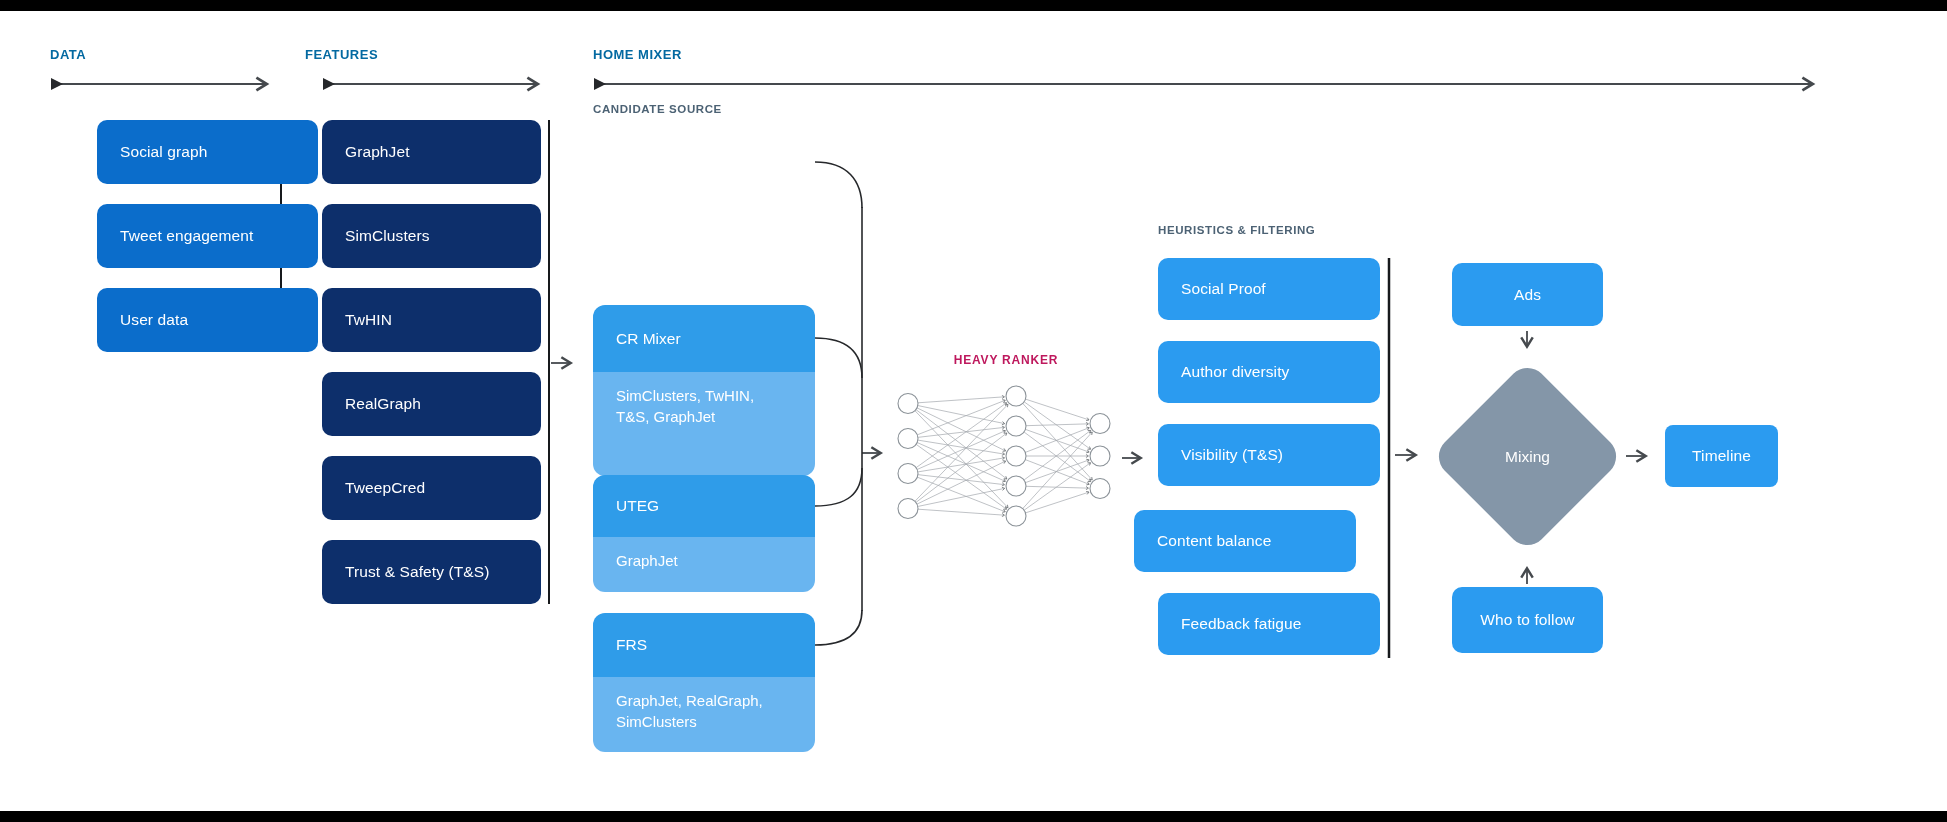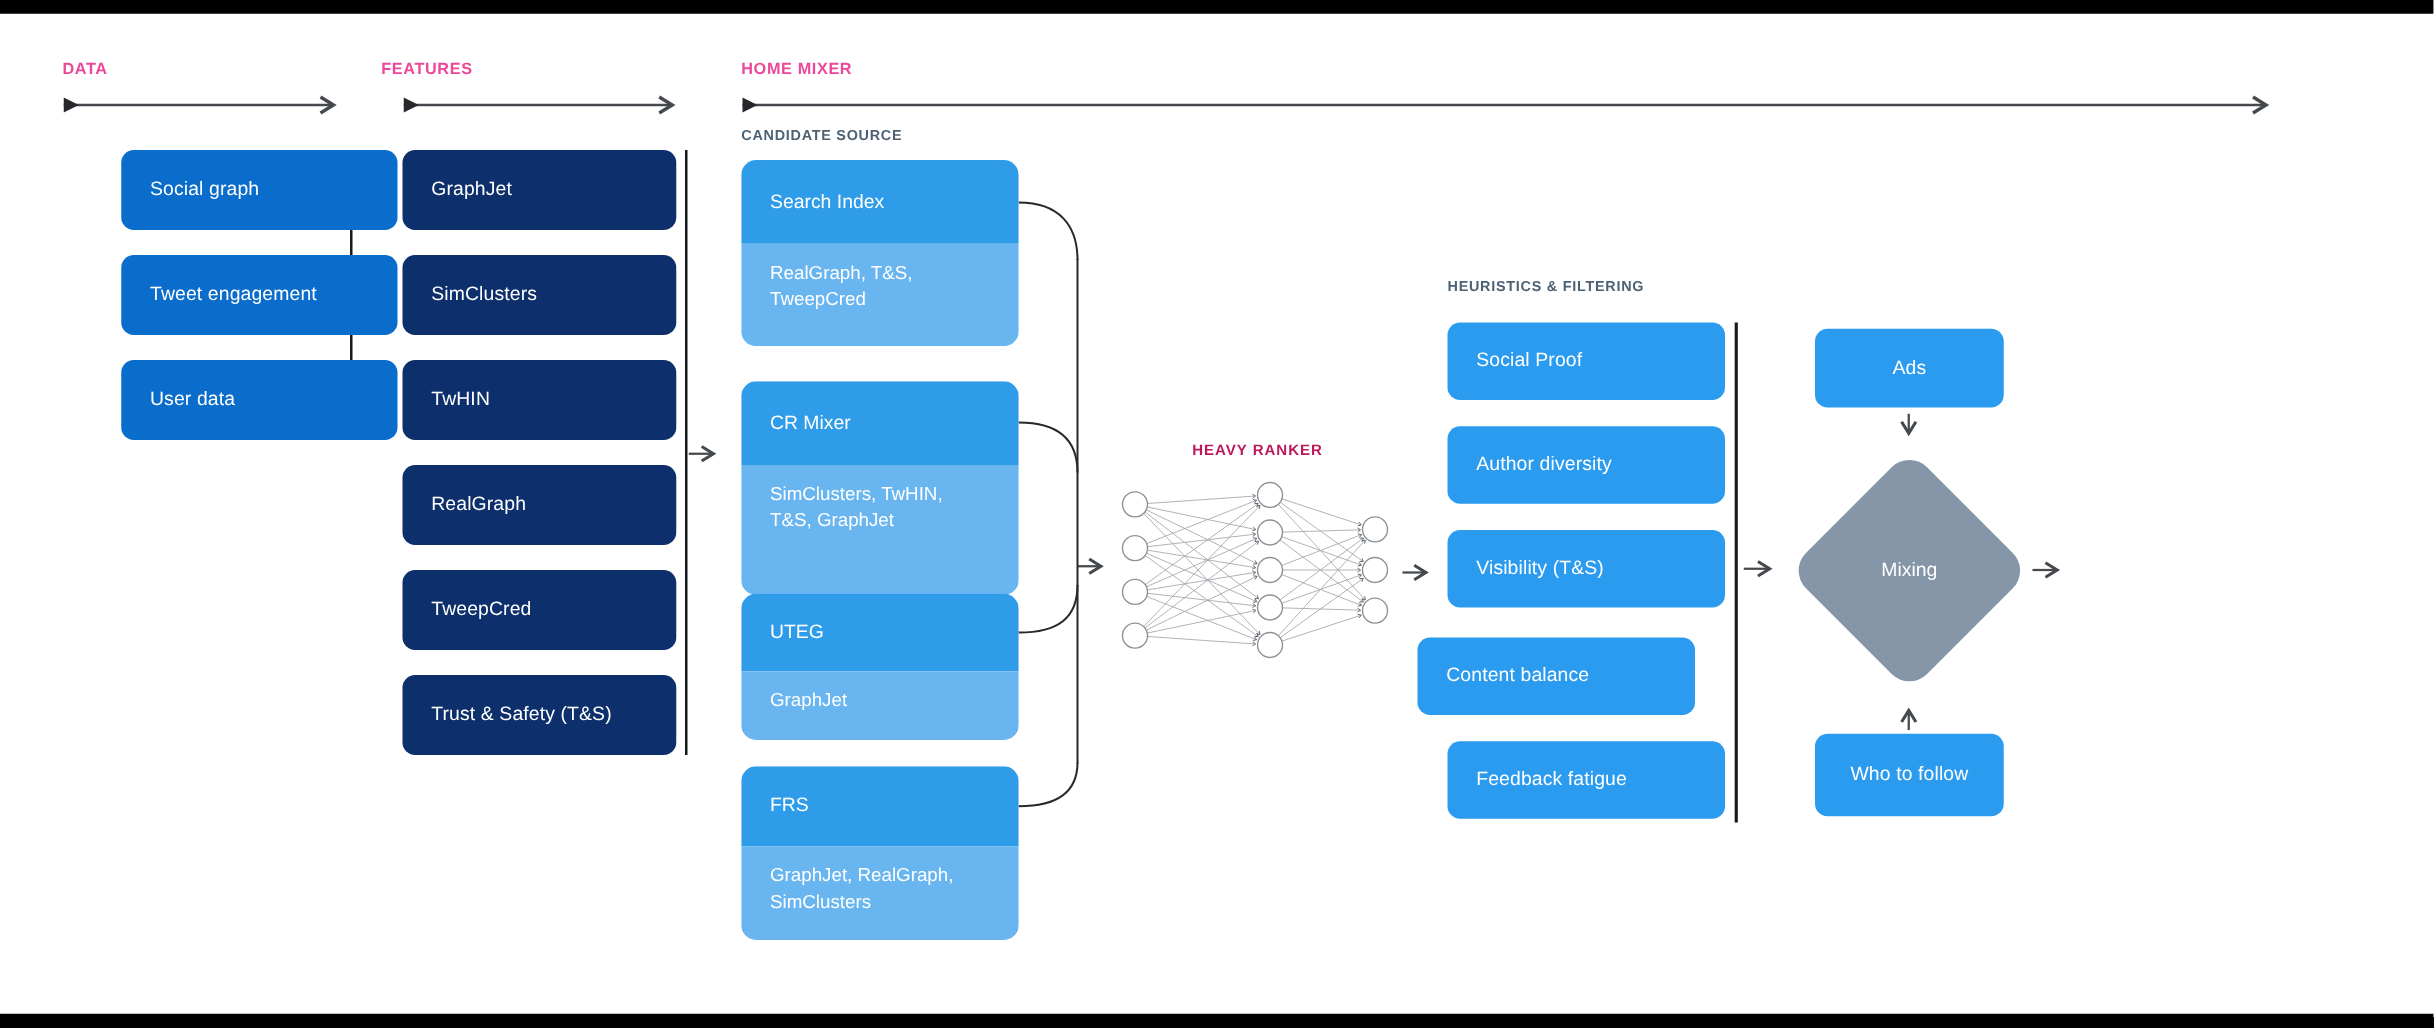--- a/index.html
+++ b/index.html
@@ -1,21 +1,21 @@
 <!DOCTYPE html>
 <html style="--c-data_box: #0b6dcb; --c-features_box: #0d2f6b; --c-candidate_top: #2f9ce9; --c-candidate_sub: #69b5f0; --c-bright_box: #2b9bf0; --c-mixing_diamond: #8496a8; --c-line: #45494d; --c-header_text: #161f28; --c-subheader_text: #4c6274;"><head>
 <meta charset="utf-8">
 <style>
   html,body{margin:0;padding:0;background:#fff;}
   #stage{position:relative;width:1947px;height:822px;background:#fff;overflow:hidden;
          font-family:"Liberation Sans", sans-serif;}
   .bar{position:absolute;left:0;width:100%;height:11px;background:#000;}
   .bar.top{top:0}.bar.bottom{bottom:0}
   svg#wires{position:absolute;left:0;top:0;pointer-events:none;}
-  .hdr{position:absolute;font-size:13px;font-weight:700;color:#ec4899;letter-spacing:.5px;white-space:nowrap;}
+  .hdr{position:absolute;font-size:13px;font-weight:700;color:#0369a1;letter-spacing:.5px;white-space:nowrap;}
   .subhdr{position:absolute;font-size:11.5px;font-weight:600;color:#4c6274;letter-spacing:.6px;white-space:nowrap;}
   .node{position:absolute;box-sizing:border-box;border-radius:10px;color:#fff;font-size:15.5px;
         font-weight:500;display:flex;align-items:center;padding-left:23px;letter-spacing:.1px;}
   .node.center{justify-content:center;padding-left:0;}
   .c-data{background:var(--c-data_box,#0b6dcb);margin-left:47px;}
   .c-feat{background:var(--c-features_box,#0d2f6b);}
   .c-bright{background:var(--c-bright_box,#2b9bf0);}
   .cand{position:absolute;box-sizing:border-box;border-radius:12px;overflow:hidden;color:#fff;}
   .cand .top{background:var(--c-candidate_top,#2f9ce9);display:flex;align-items:center;
              padding-left:23px;font-size:15.5px;font-weight:500;box-sizing:border-box;}
@@ -133,24 +133,20 @@
   <div class="node c-data" style="left:50px;top:204px;width:221px;height:64px">Tweet engagement</div>
   <div class="node c-data" style="left:50px;top:288px;width:221px;height:64px">User data</div>
 
   <div class="node c-feat" style="left:322px;top:120px;width:219px;height:64px">GraphJet</div>
   <div class="node c-feat" style="left:322px;top:204px;width:219px;height:64px">SimClusters</div>
   <div class="node c-feat" style="left:322px;top:288px;width:219px;height:64px">TwHIN</div>
   <div class="node c-feat" style="left:322px;top:372px;width:219px;height:64px">RealGraph</div>
   <div class="node c-feat" style="left:322px;top:456px;width:219px;height:64px">TweepCred</div>
   <div class="node c-feat" style="left:322px;top:540px;width:219px;height:64px">Trust &amp; Safety (T&amp;S)</div>
 
-  <div class="cand" style="left:593px;top:128px;width:222px">
-    <div class="top" style="height:67px">Search Index</div>
-    <div class="sub" style="height:82px">RealGraph, T&amp;S, TweepCred</div>
-  </div>
   <div class="cand" style="left:593px;top:305px;width:222px">
     <div class="top" style="height:67px">CR Mixer</div>
     <div class="sub" style="height:104px">SimClusters, TwHIN, T&amp;S, GraphJet</div>
   </div>
   <div class="cand" style="left:593px;top:475px;width:222px">
     <div class="top" style="height:62px">UTEG</div>
     <div class="sub" style="height:55px">GraphJet</div>
   </div>
   <div class="cand" style="left:593px;top:613px;width:222px">
     <div class="top" style="height:64px">FRS</div>
@@ -160,13 +156,14 @@
   <div class="node c-bright" style="left:1158px;top:258px;width:222px;height:62px">Social Proof</div>
   <div class="node c-bright" style="left:1158px;top:341px;width:222px;height:62px">Author diversity</div>
   <div class="node c-bright" style="left:1158px;top:424px;width:222px;height:62px">Visibility (T&amp;S)</div>
   <div class="node c-bright" style="left:1134px;top:510px;width:222px;height:62px">Content balance</div>
   <div class="node c-bright" style="left:1158px;top:593px;width:222px;height:62px">Feedback fatigue</div>
 
   <div class="node c-bright center" style="left:1452px;top:263px;width:151px;height:63px">Ads</div>
   <div class="diamond"></div>
   <div class="diamond-label">Mixing</div>
   <div class="node c-bright center" style="left:1452px;top:587px;width:151px;height:66px">Who to follow</div>
+  <div class="node c-bright center" style="left:1665px;top:425px;width:113px;height:62px;border-radius:8px">Timeline</div>
 </div>
 
 </body></html>

